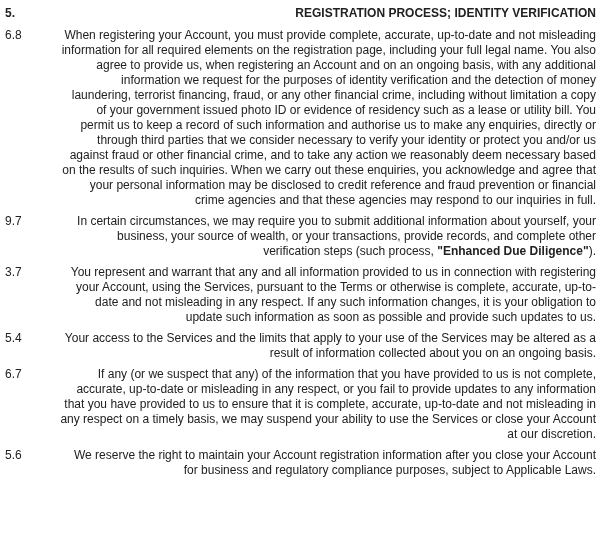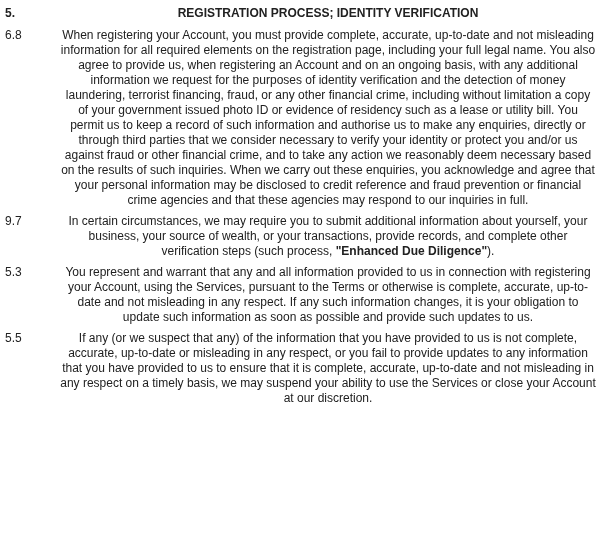--- a/index.html
+++ b/index.html
@@ -30,21 +30,21 @@
   .row.heading-row {
     margin-bottom: 7px;
   }
   .num {
     flex: 0 0 55px;
     width: 55px;
   }
   .txt {
     width: 536px;
     max-width: 536px;
-    text-align: center;
+    text-align: right;
   }
   .bold {
     font-weight: bold;
   }
 </style>
 </head>
 <body>
 
 <div class="doc">
 
@@ -57,24 +57,32 @@
     <div class="num">6.8</div>
     <div class="txt">When registering your Account, you must provide complete, accurate, up-to-date and not misleading information for all required elements on the registration page, including your full legal name. You also agree to provide us, when registering an Account and on an ongoing basis, with any additional information we request for the purposes of identity verification and the detection of money laundering, terrorist financing, fraud, or any other financial crime, including without limitation a copy of your government issued photo ID or evidence of residency such as a lease or utility bill. You permit us to keep a record of such information and authorise us to make any enquiries, directly or through third parties that we consider necessary to verify your identity or protect you and/or us against fraud or other financial crime, and to take any action we reasonably deem necessary based on the results of such inquiries. When we carry out these enquiries, you acknowledge and agree that your personal information may be disclosed to credit reference and fraud prevention or financial crime agencies and that these agencies may respond to our inquiries in full.</div>
   </div>
 
   <div class="row">
     <div class="num">9.7</div>
     <div class="txt"><span>In certain circumstances, we may require you to submit additional information about yourself, your business, your source of wealth, or your transactions, provide records, and complete other verification steps (such process, </span><span class="bold">"Enhanced Due Diligence"</span><span>).</span></div>
   </div>
 
   <div class="row">
-    <div class="num">5.3</div>
+    <div class="num">3.7</div>
     <div class="txt">You represent and warrant that any and all information provided to us in connection with registering your Account, using the Services, pursuant to the Terms or otherwise is complete, accurate, up-to-date and not misleading in any respect. If any such information changes, it is your obligation to update such information as soon as possible and provide such updates to us.</div>
   </div>
 
+  <div class="row">
+    <div class="num">5.4</div>
+    <div class="txt">Your access to the Services and the limits that apply to your use of the Services may be altered as a result of information collected about you on an ongoing basis.</div>
+  </div>
 
   <div class="row">
-    <div class="num">5.5</div>
+    <div class="num">6.7</div>
     <div class="txt">If any (or we suspect that any) of the information that you have provided to us is not complete, accurate, up-to-date or misleading in any respect, or you fail to provide updates to any information that you have provided to us to ensure that it is complete, accurate, up-to-date and not misleading in any respect on a timely basis, we may suspend your ability to use the Services or close your Account at our discretion.</div>
   </div>
 
+  <div class="row">
+    <div class="num">5.6</div>
+    <div class="txt">We reserve the right to maintain your Account registration information after you close your Account for business and regulatory compliance purposes, subject to Applicable Laws.</div>
+  </div>
 
 </div>
 
 </body></html>

